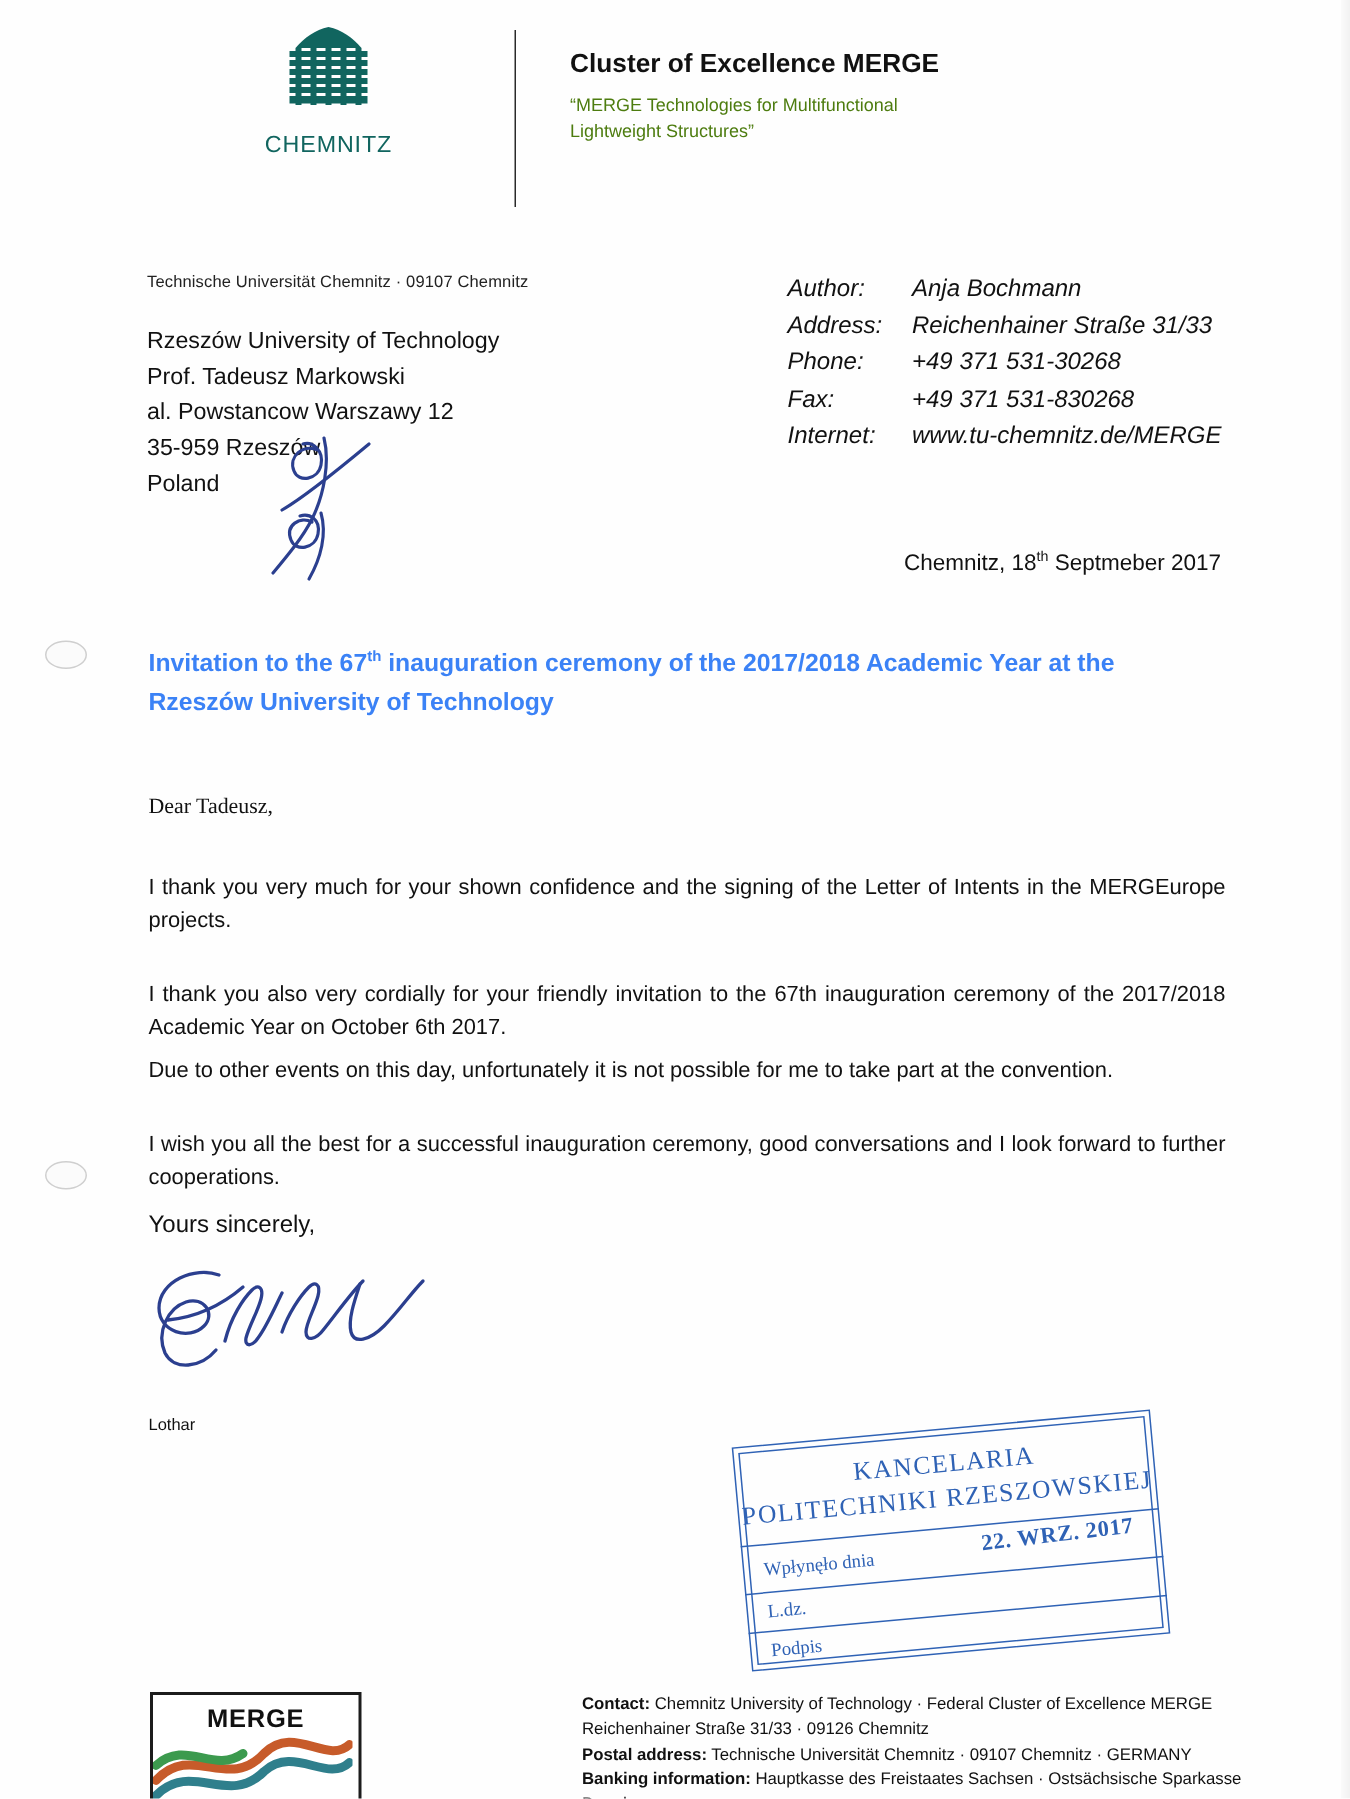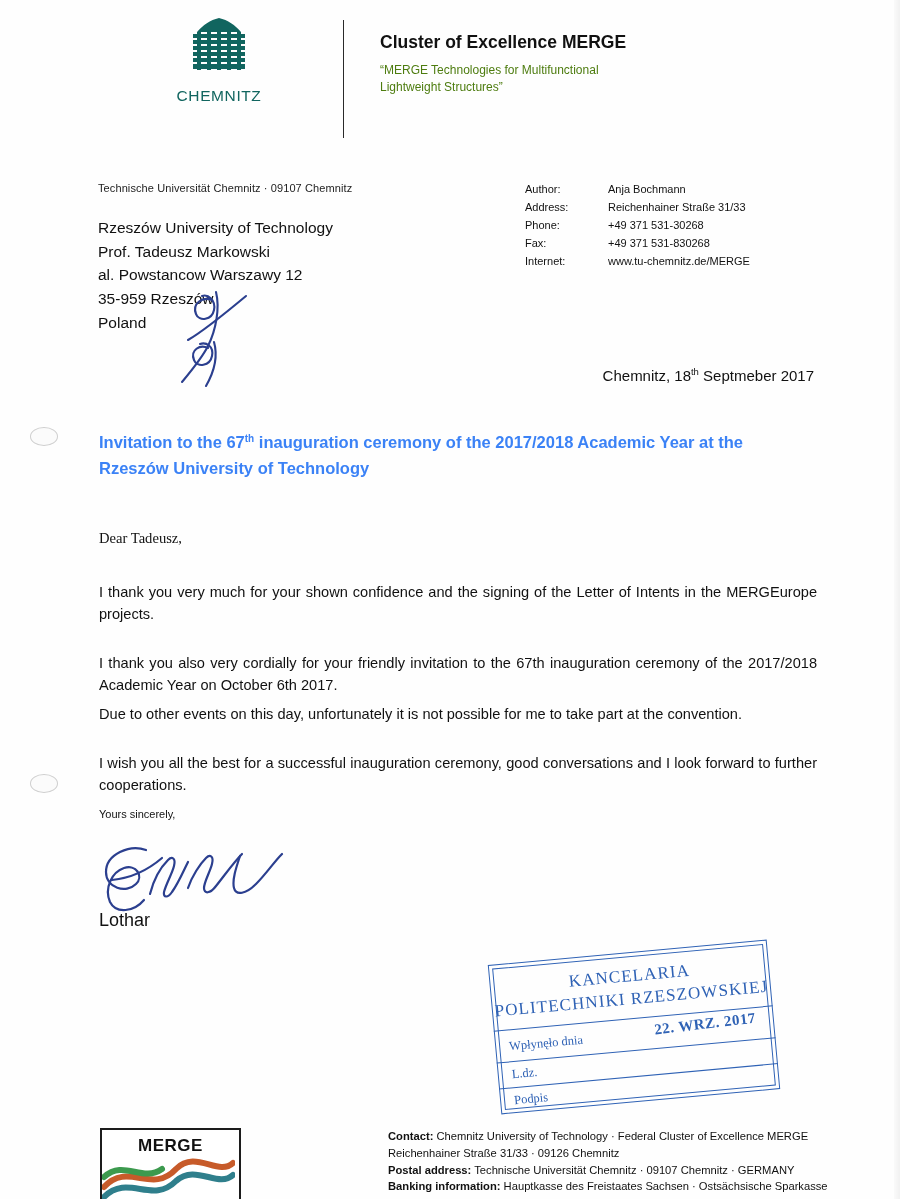--- a/index.html
+++ b/index.html
@@ -84,23 +84,24 @@
     font-size: 15.5px;
     line-height: 1.53;
     color: #111;
   }
 
   
   .meta {
     position: absolute;
     left: 525px;
     top: 182px;
-    font-size: 11px;
+    font-size: 16px;
     color: #111;
     border-collapse: collapse;
+    font-style: italic;
   }
   .meta td {
     padding: 0 0 3.5px 0;
     vertical-align: top;
     line-height: 1.32;
   }
   .meta td.k { width: 83px; }
 
   
   .date {
@@ -140,28 +141,28 @@
     text-align: justify;
   }
   .body-text p.nogap { margin-bottom: 0; margin-top: 20px; }
   .body-text p.salute { margin-bottom: 31px; font-family: Liberation Serif, serif; }
   .body-text p.tight { margin-top: 6px; }
 
   .closing {
     position: absolute;
     left: 99px;
     top: 808px;
+    font-size: 16px;
+    color: #111;
+  }
+  .signer-name {
+    position: absolute;
+    left: 99px;
+    top: 944px;
     font-size: 11px;
-    color: #111;
-  }
-  .signer-name {
-    position: absolute;
-    left: 99px;
-    top: 910px;
-    font-size: 18px;
     color: #111;
   }
 
   
   .sig-top {
     position: absolute;
     left: 172px;
     top: 286px;
     pointer-events: none;
   }

